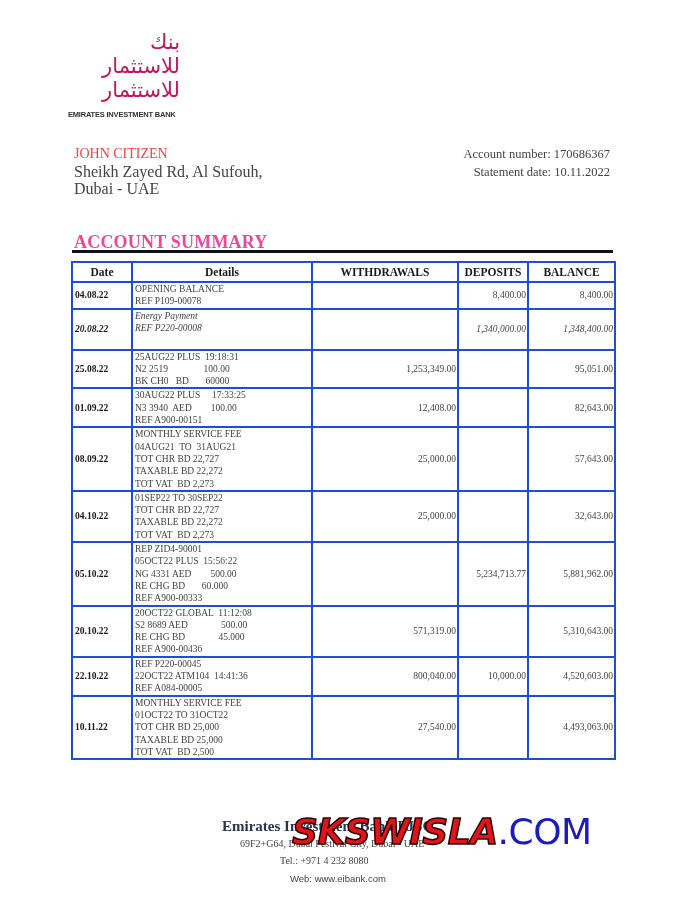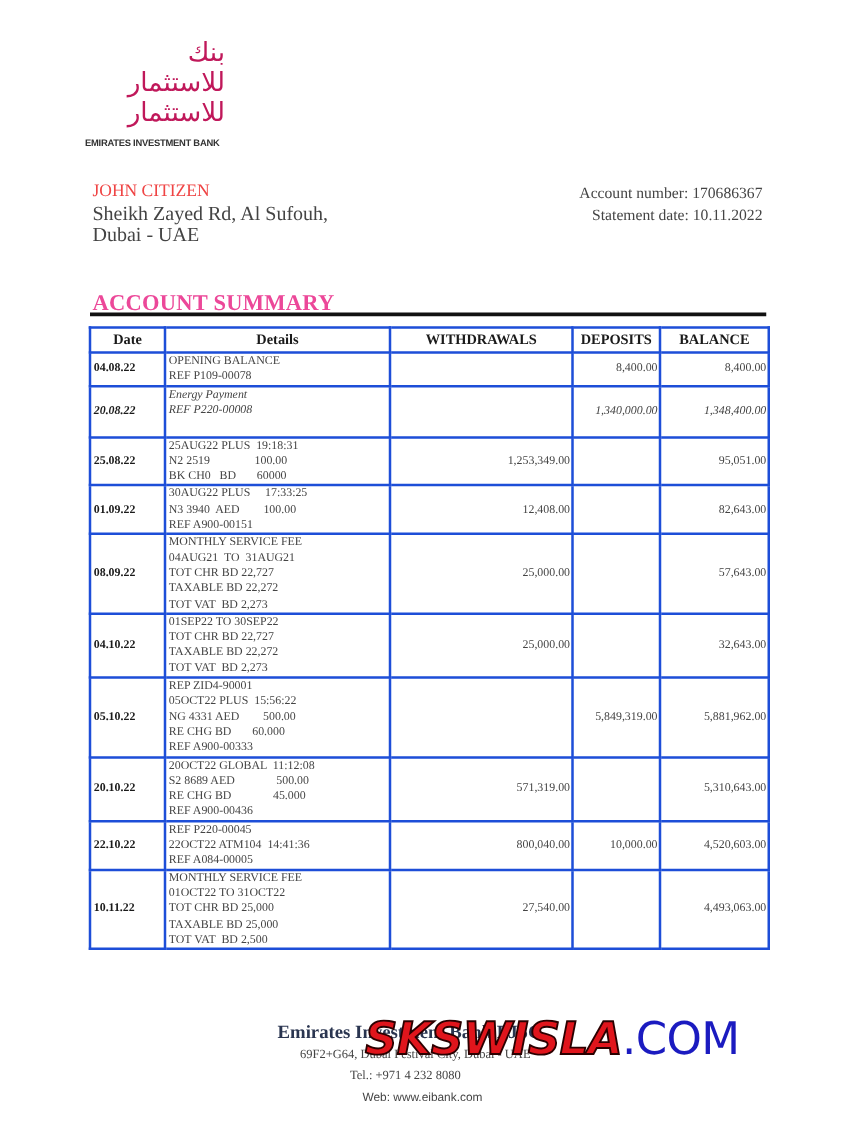--- a/index.html
+++ b/index.html
@@ -168,21 +168,21 @@
       <tr style="height: 63.5px;">
         <td class="date">05.10.22</td>
         <td class="details">
           <div>REP ZID4-90001</div>
           <div>05OCT22 PLUS  15:56:22</div>
           <div>NG 4331 AED        500.00</div>
           <div>RE CHG BD       60.000</div>
           <div>REF A900-00333</div>
         </td>
         <td class="amt"></td>
-        <td class="amt">5,849,319.00</td>
+        <td class="amt">5,234,713.77</td>
         <td class="amt">5,881,962.00</td>
       </tr>
       <tr style="height: 51.2px;">
         <td class="date">20.10.22</td>
         <td class="details">
           <div>20OCT22 GLOBAL  11:12:08</div>
           <div>S2 8689 AED              500.00</div>
           <div>RE CHG BD              45.000</div>
           <div>REF A900-00436</div>
         </td>

